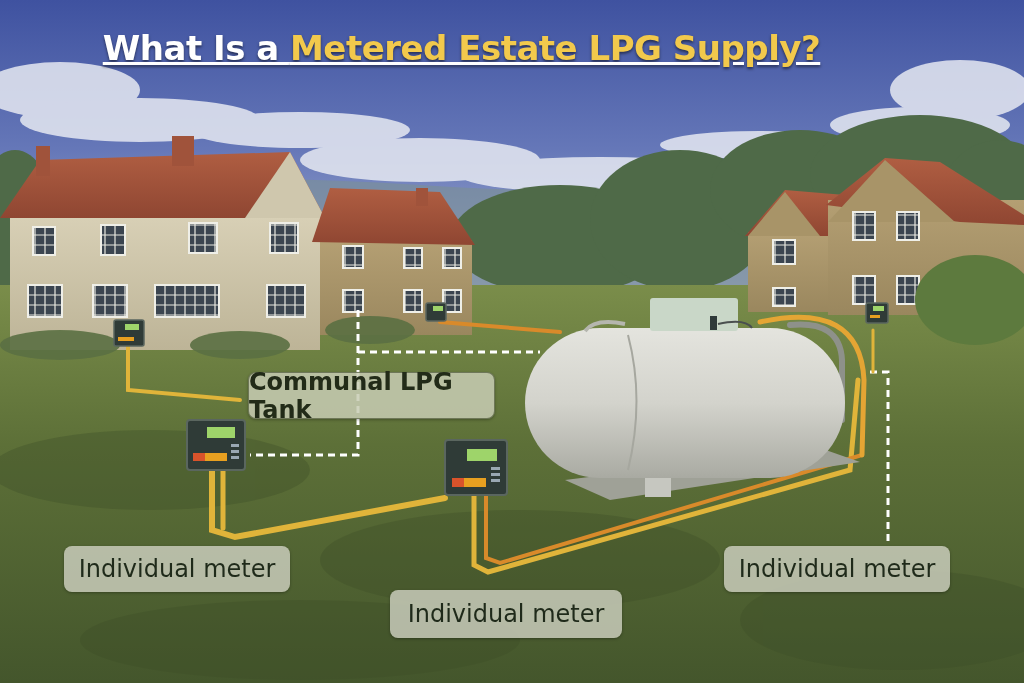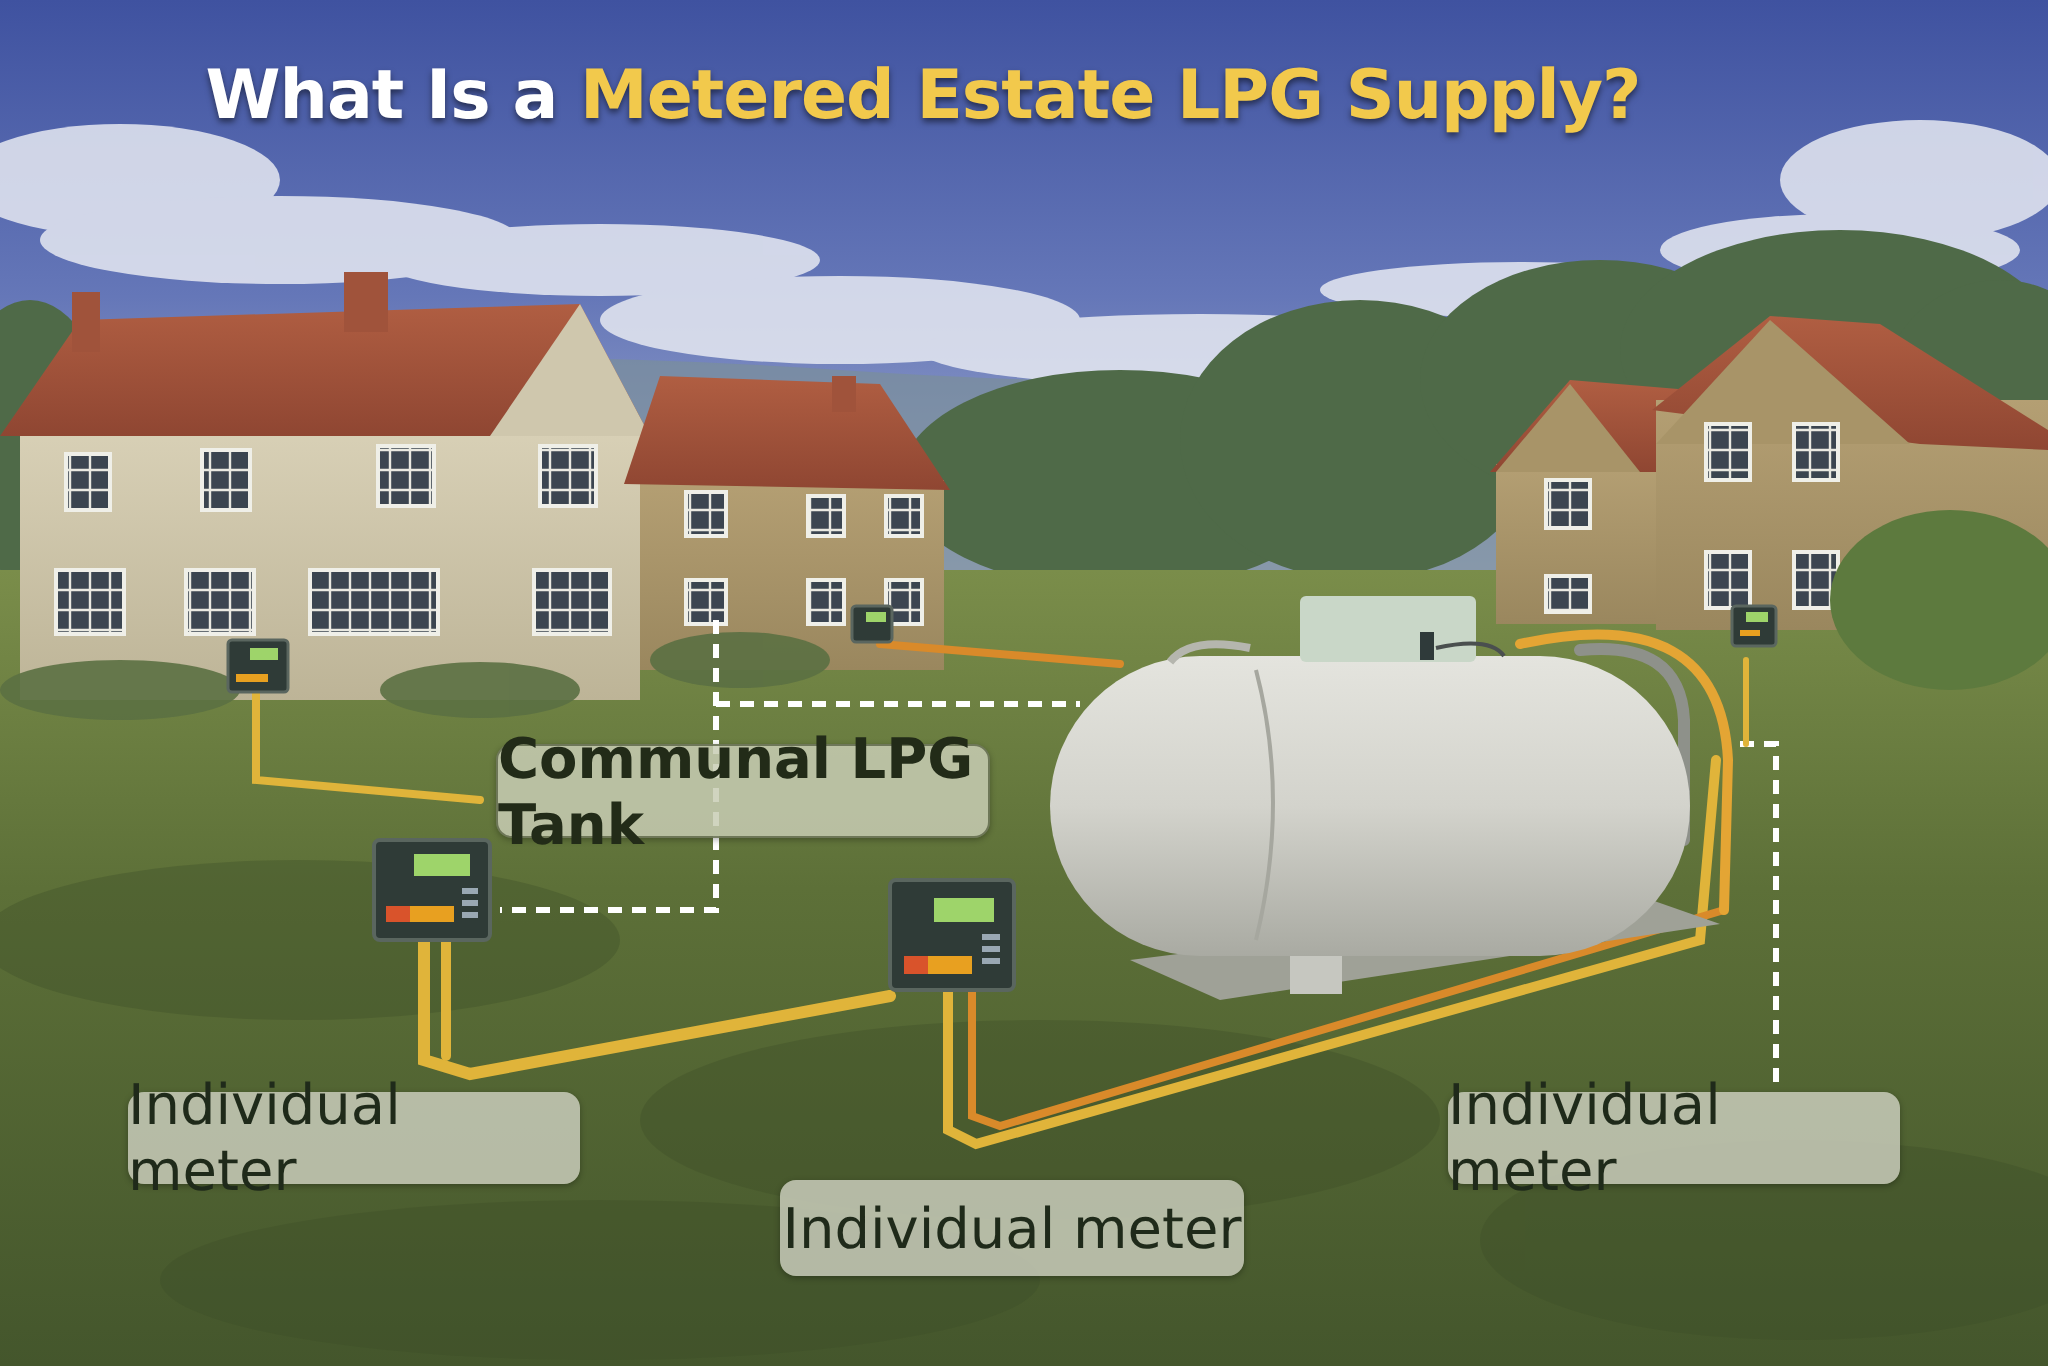--- a/index.html
+++ b/index.html
@@ -1,20 +1,20 @@
 <!DOCTYPE html>
 <html><head>
 <meta charset="utf-8">
 <style>
   html,body{margin:0;padding:0;}
   body{width:1024px;height:683px;overflow:hidden;position:relative;font-family:"DejaVu Sans","Liberation Sans",sans-serif;background:#5a6e3a;}
   .scene{position:absolute;left:0;top:0;width:1024px;height:683px;}
-  .title{position:absolute;left:0;top:28px;width:923px;text-align:center;font-size:34px;font-weight:bold;letter-spacing:-0.5px;color:#ffffff;text-shadow:0 2px 3px rgba(0,0,0,0.5);}
+  .title{position:absolute;left:0;top:28px;width:923px;text-align:center;font-size:34px;font-weight:bold;letter-spacing:-0.5px;color:#ffffff;text-shadow:0 2px 3px rgba(0,0,0,0.5);text-decoration:underline;}
   .title .hl{color:#f2c94c;}
-  .callout{position:absolute;background:rgba(205,208,192,0.82);border-radius:8px;color:#1f2a1a;font-size:28px;display:flex;align-items:center;justify-content:center;box-shadow:0 1px 3px rgba(0,0,0,0.3);}
+  .callout{position:absolute;background:rgba(205,208,192,0.82);border-radius:8px;color:#1f2a1a;font-size:24px;display:flex;align-items:center;justify-content:center;box-shadow:0 1px 3px rgba(0,0,0,0.3);}
   .callout.tank{background:rgba(200,205,180,0.85);border:1px solid rgba(60,70,40,0.6);font-weight:bold;color:#222b18;}
 </style>
 </head>
 <body>
 
 <div class="scene">
 <svg width="1024" height="683" viewBox="0 0 1024 683" xmlns="http://www.w3.org/2000/svg">
   <defs>
     <linearGradient id="sky" x1="0" y1="0" x2="0" y2="1">
       <stop offset="0" stop-color="#3f52a0"></stop>

